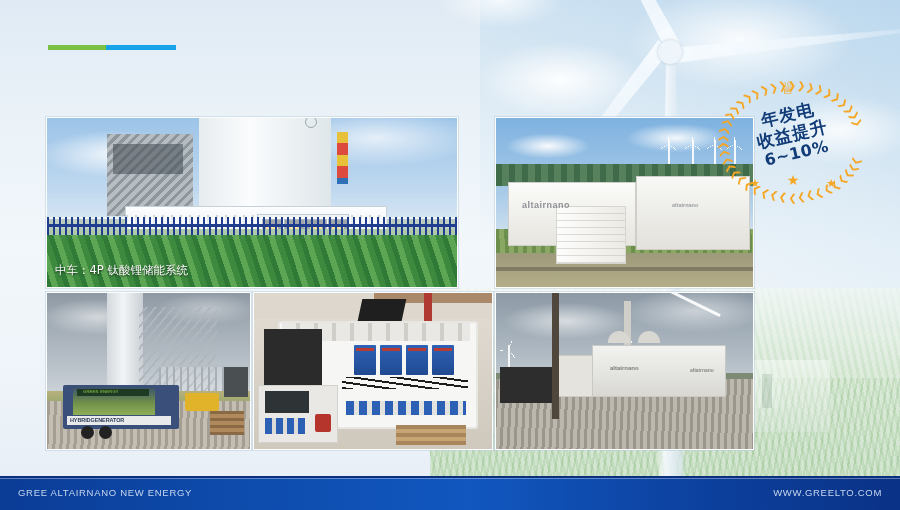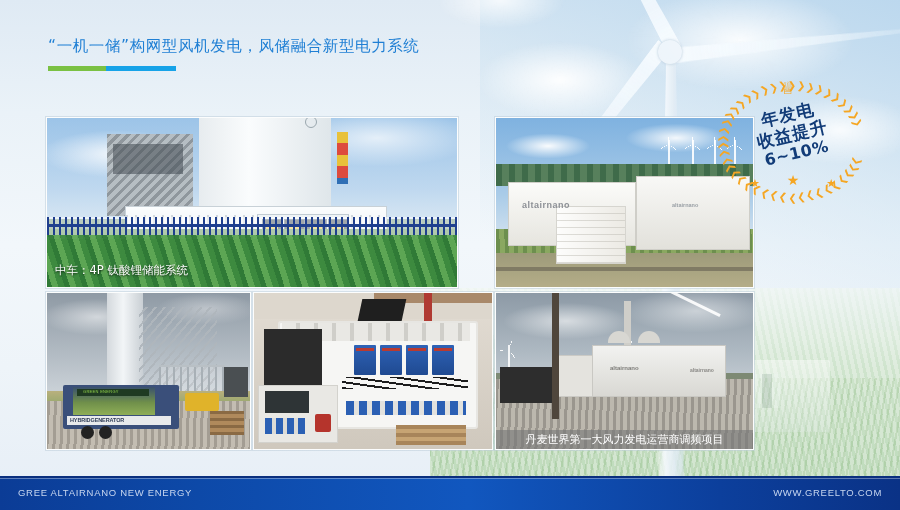--- a/index.html
+++ b/index.html
@@ -284,21 +284,20 @@
 
   <div class="turbine">
     <div class="tower"></div>
     <div class="blade b1"></div>
     <div class="blade b2"></div>
     <div class="blade b3"></div>
     <div class="hub"></div>
   </div>
 
   <div class="header">
-    <div class="subtitle">“一机一储”构网型风机发电，风储融合新型电力系统</div>
     <div class="accent">
       <div class="a-green"></div>
       <div class="a-blue"></div>
     </div>
   </div>
 
   <div class="grid">
 
     <div class="ph p1">
       <div class="sky"></div>
@@ -397,21 +396,20 @@
       <div class="ground"></div>
       <div class="stack"></div>
       <div class="bldg2"></div>
       <div class="bldg"></div>
       <div class="vent v1"></div>
       <div class="vent v2"></div>
       <div class="darkbox"></div>
       <div class="pole"></div>
       <div class="logo">altairnano</div>
       <div class="logo2">altairnano</div>
-      <div class="cap">丹麦世界第一大风力发电运营商调频项目</div>
     </div>
   </div>
 
   <div class="badge">
     <div class="wreath">
         <span style="left: 50%; top: 2.5%; transform: rotate(0deg);">❯</span>
         <span style="left: 56.2708%; top: 2.94242%; transform: rotate(7.82609deg);">❯</span>
         <span style="left: 62.4249%; top: 4.26143%; transform: rotate(15.6522deg);">❯</span>
         <span style="left: 68.3474%; top: 6.43246%; transform: rotate(23.4783deg);">❯</span>
         <span style="left: 73.9282%; top: 9.41508%; transform: rotate(31.3043deg);">❯</span>

